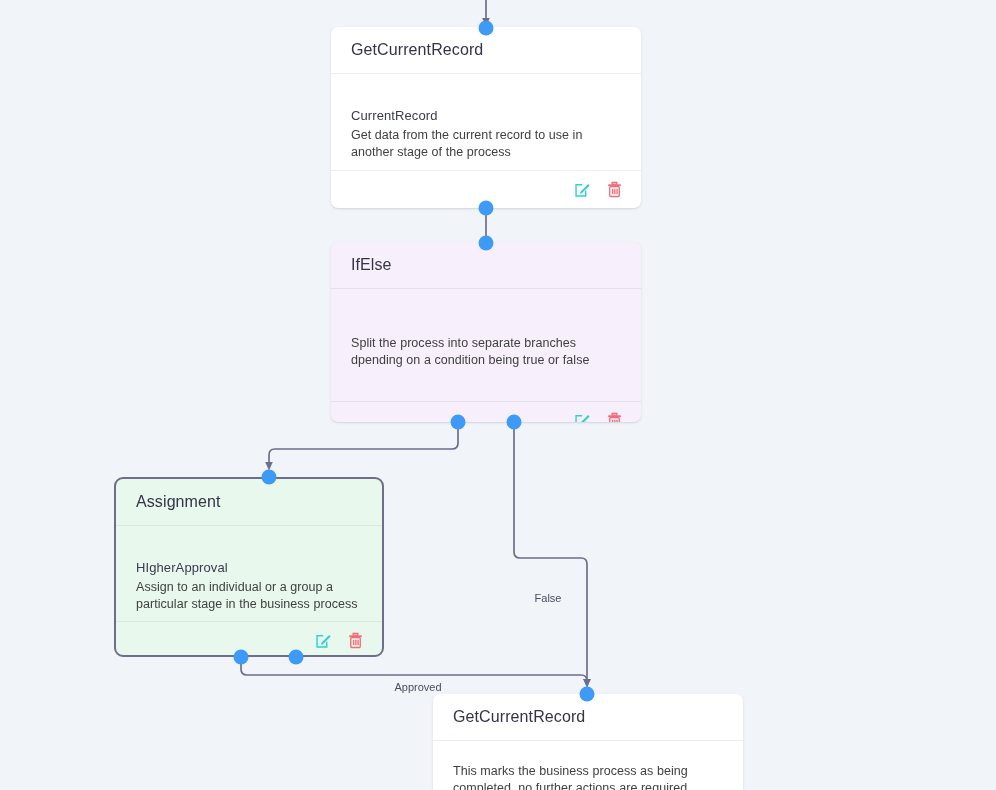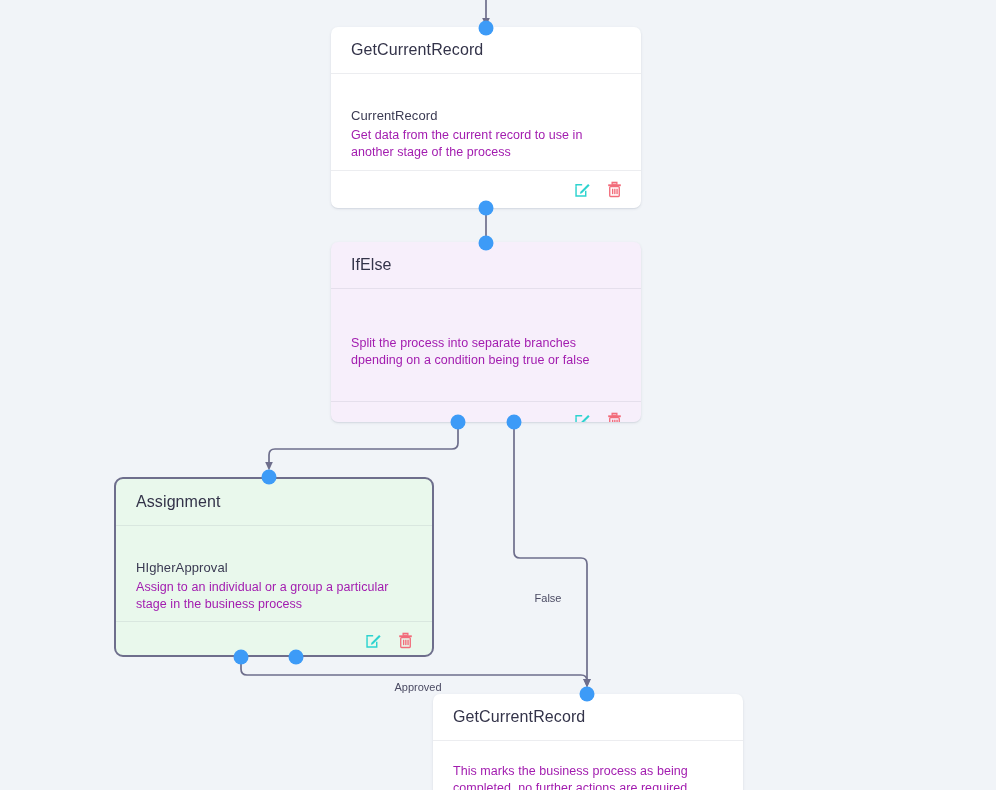--- a/index.html
+++ b/index.html
@@ -80,21 +80,21 @@
     padding: 22px 20px 8px 20px;
   }
   .node-subtitle {
     font-size: 13px;
     color: #3a3a52;
     margin: 12px 0 4px 0;
     letter-spacing: 0.1px;
   }
   .node-desc {
     font-size: 12.5px;
-    color: #a21caf;
+    color: #404040;
     line-height: 17px;
     margin: 0;
     letter-spacing: 0.05px;
   }
   .node-footer {
     flex: 0 0 37px;
     height: 37px;
     display: flex;
     align-items: center;
     justify-content: flex-end;
@@ -201,21 +201,21 @@
         <rect x="7.0" y="9.1" width="1.6" height="6.4" fill="#f26b7a"></rect>
         <rect x="9.6" y="9.1" width="1.6" height="6.4" fill="#f26b7a"></rect>
         <rect x="12.2" y="9.1" width="1.6" height="6.4" fill="#f26b7a"></rect>
       </svg>
     </div>
   </div>
   <div class="handle" style="left:486px; top:243px;"></div>
   <div class="handle" style="left:458px; top:422px;"></div>
   <div class="handle" style="left:514px; top:422px;"></div>
 
-  <div class="node type-green selected" id="node-assignment" style="left:114px; top:477px; width:320px; height:180px;border-radius:9px;">
+  <div class="node type-green selected" id="node-assignment" style="left:114px; top:477px; width:270px; height:180px;border-radius:9px;">
     <div class="node-header">
       <span class="node-title">Assignment</span>
     </div>
     <div class="node-body">
       <p class="node-subtitle">HIgherApproval</p>
       <p class="node-desc">Assign to an individual or a group a particular stage in the business process</p>
     </div>
     <div class="node-footer">
       <svg class="icon-btn" viewBox="0 0 20 20">
         <path d="M2.4,6.2 L2.4,17.6 L13.8,17.6 L13.8,11.4" fill="none" stroke="#2dd3cf" stroke-width="1.7"></path>

